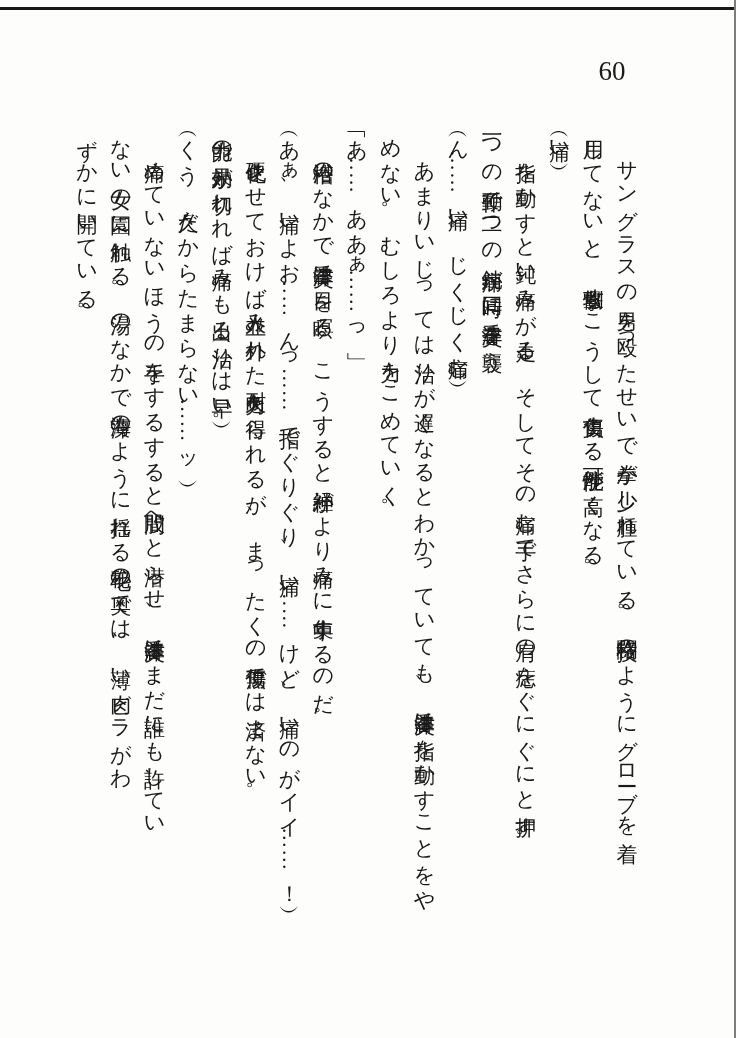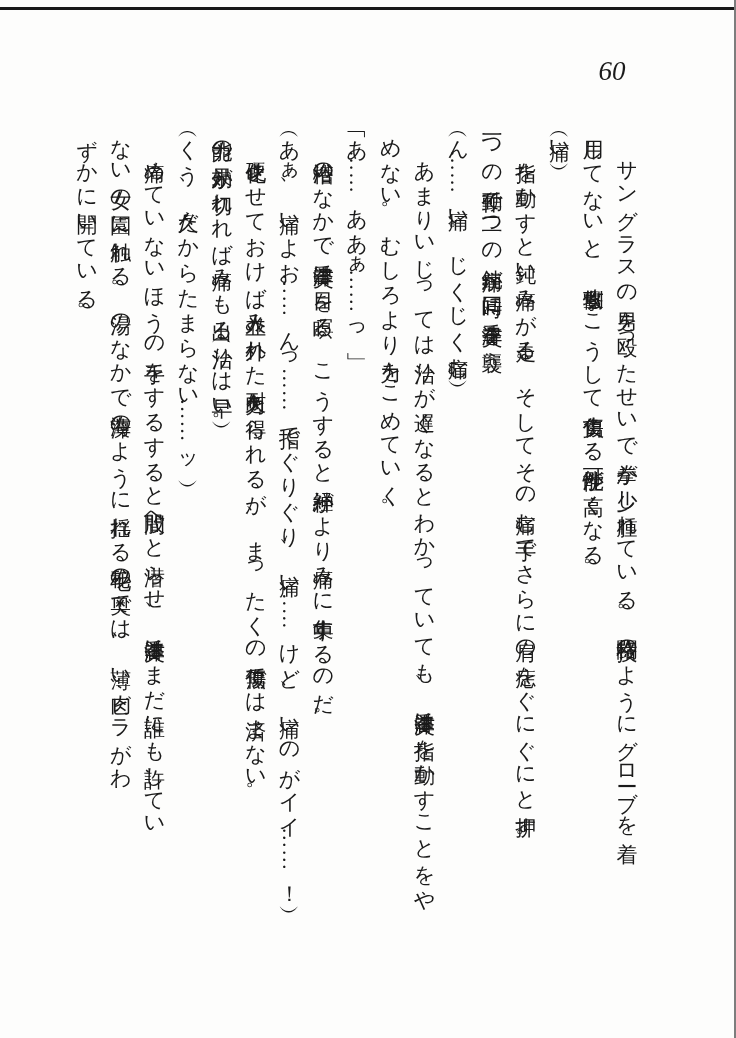--- a/index.html
+++ b/index.html
@@ -32,21 +32,20 @@
     height: 1038px;
     background: #7d7d7d;
   }
   .page-number {
     position: absolute;
     top: 56px;
     left: 586px;
     width: 52px;
     text-align: center;
     font-size: 27px;
-    font-style: italic;
     color: #1b1b1b;
   }
   .text-block {
     position: absolute;
     top: 124px;
     right: 93px;
     height: 860px;
     writing-mode: vertical-rl;
     text-orientation: mixed;
     font-size: 21px;

